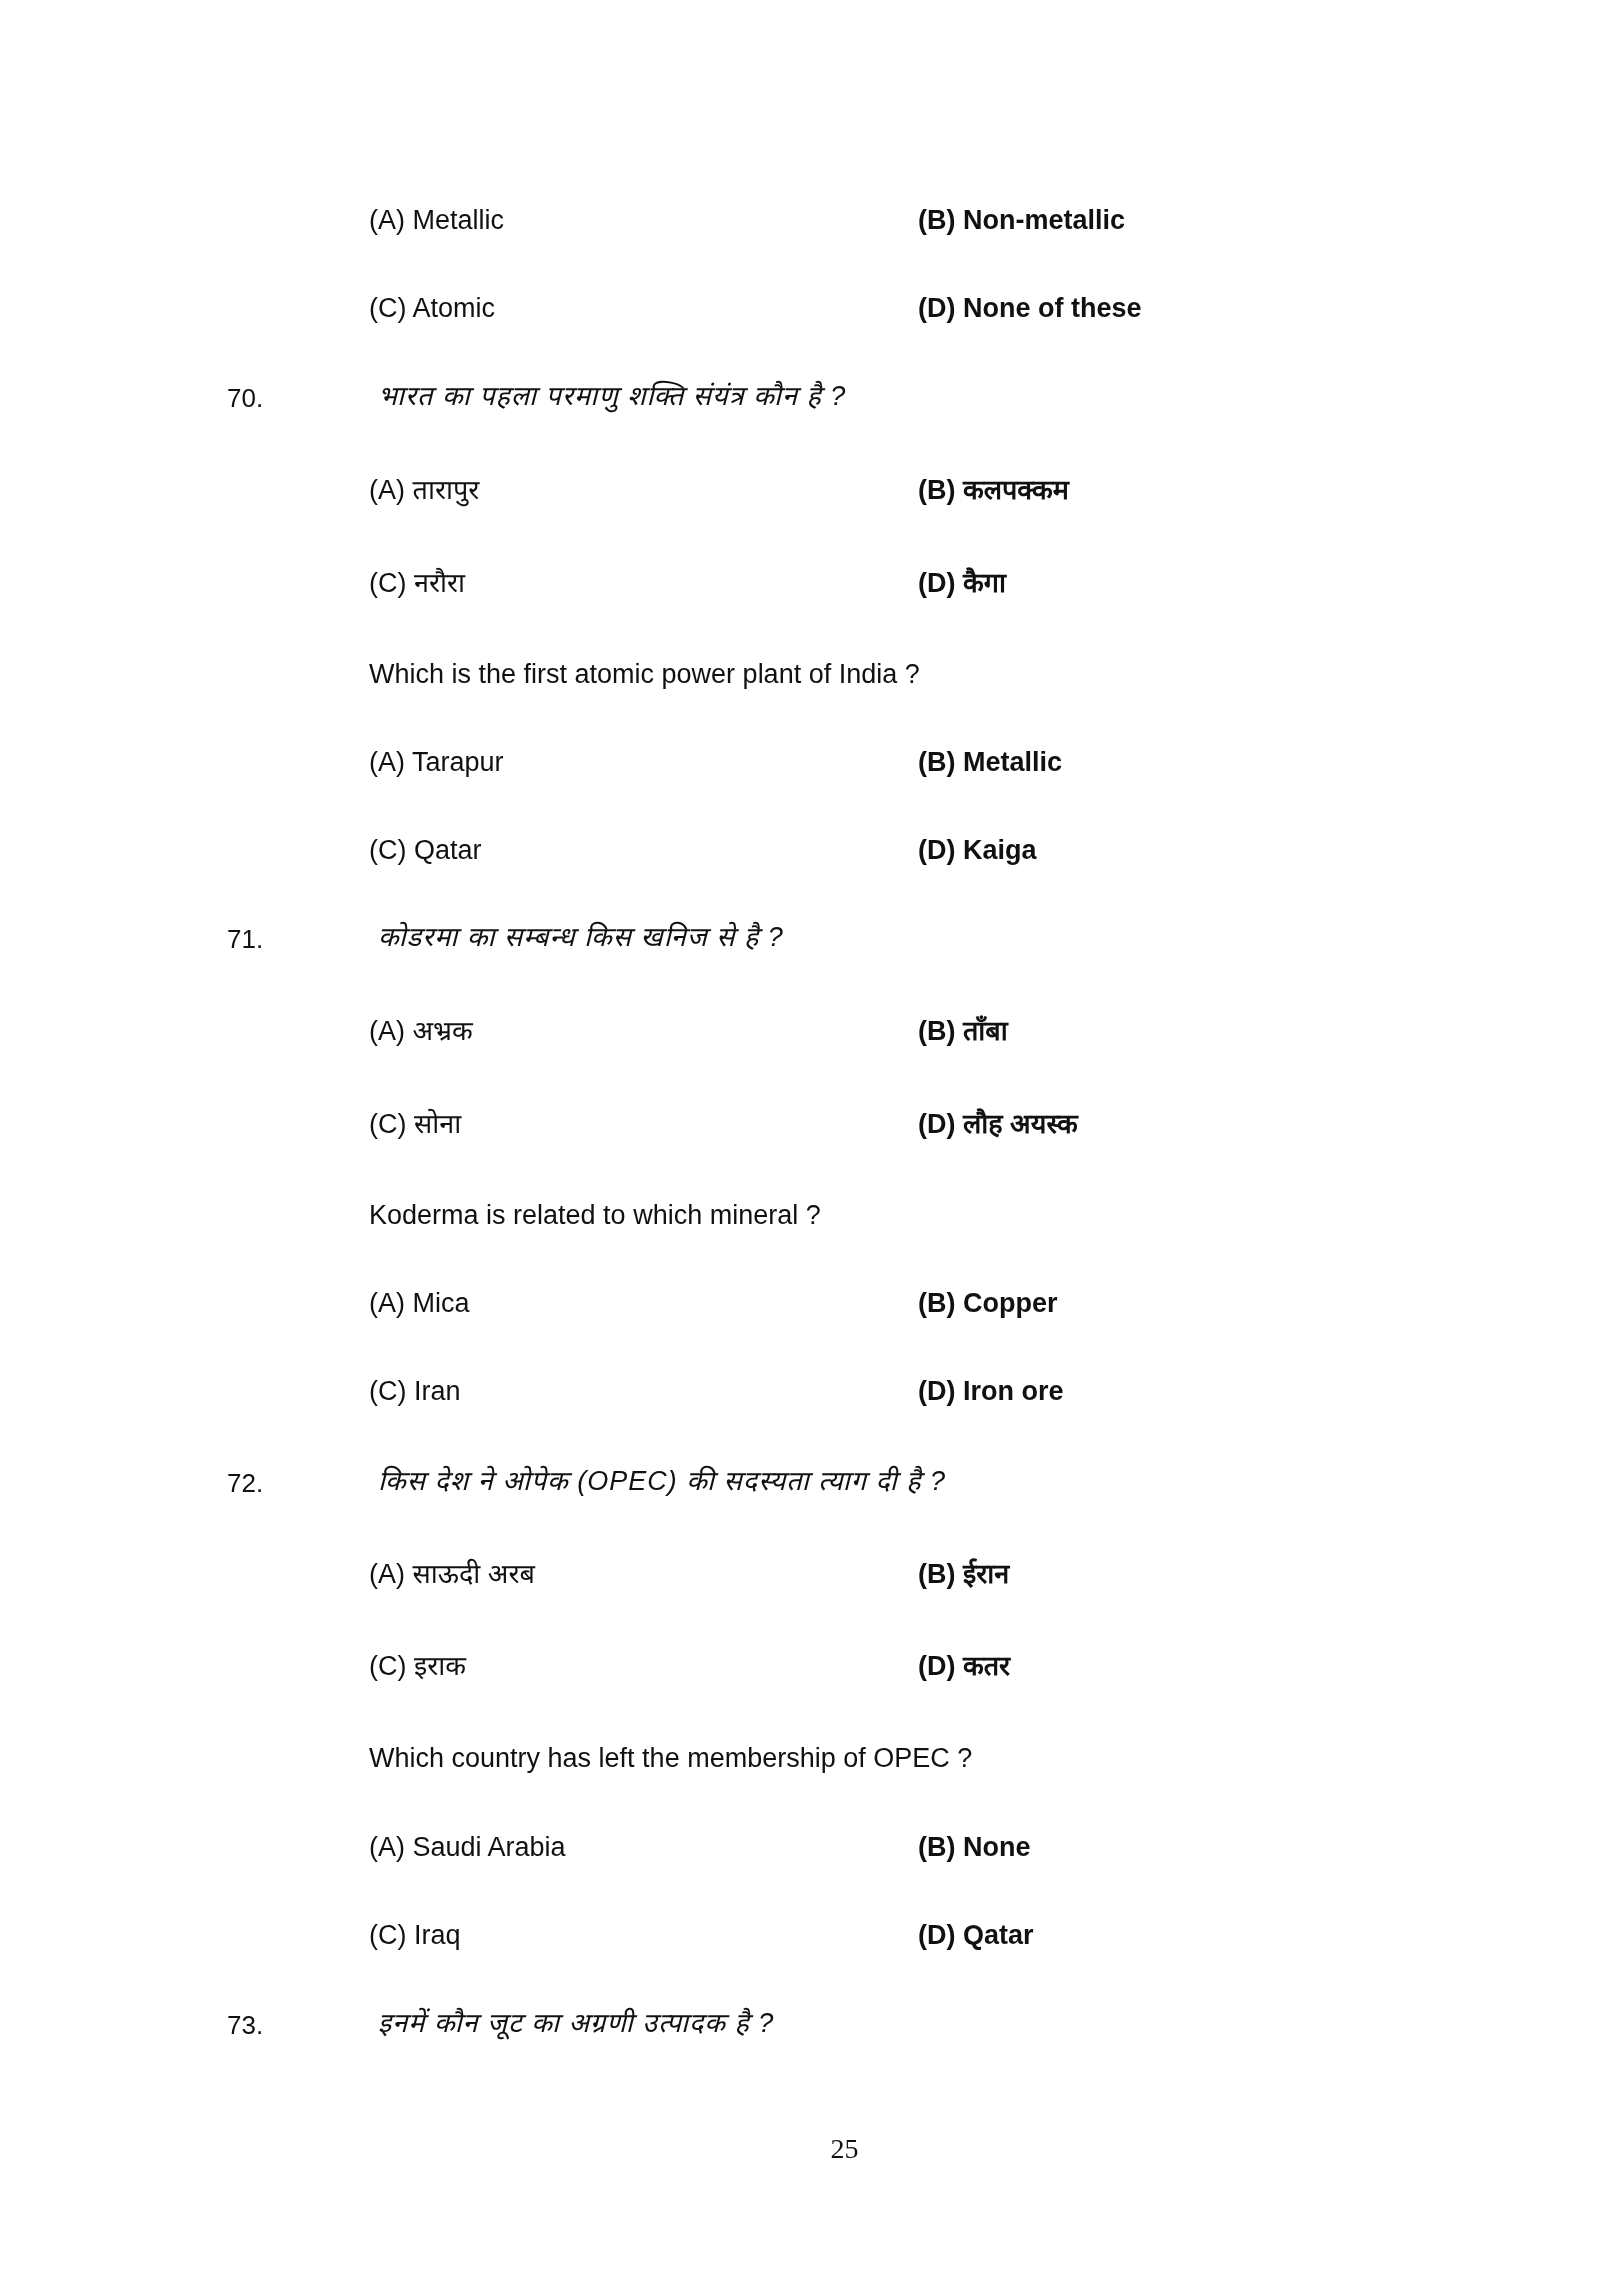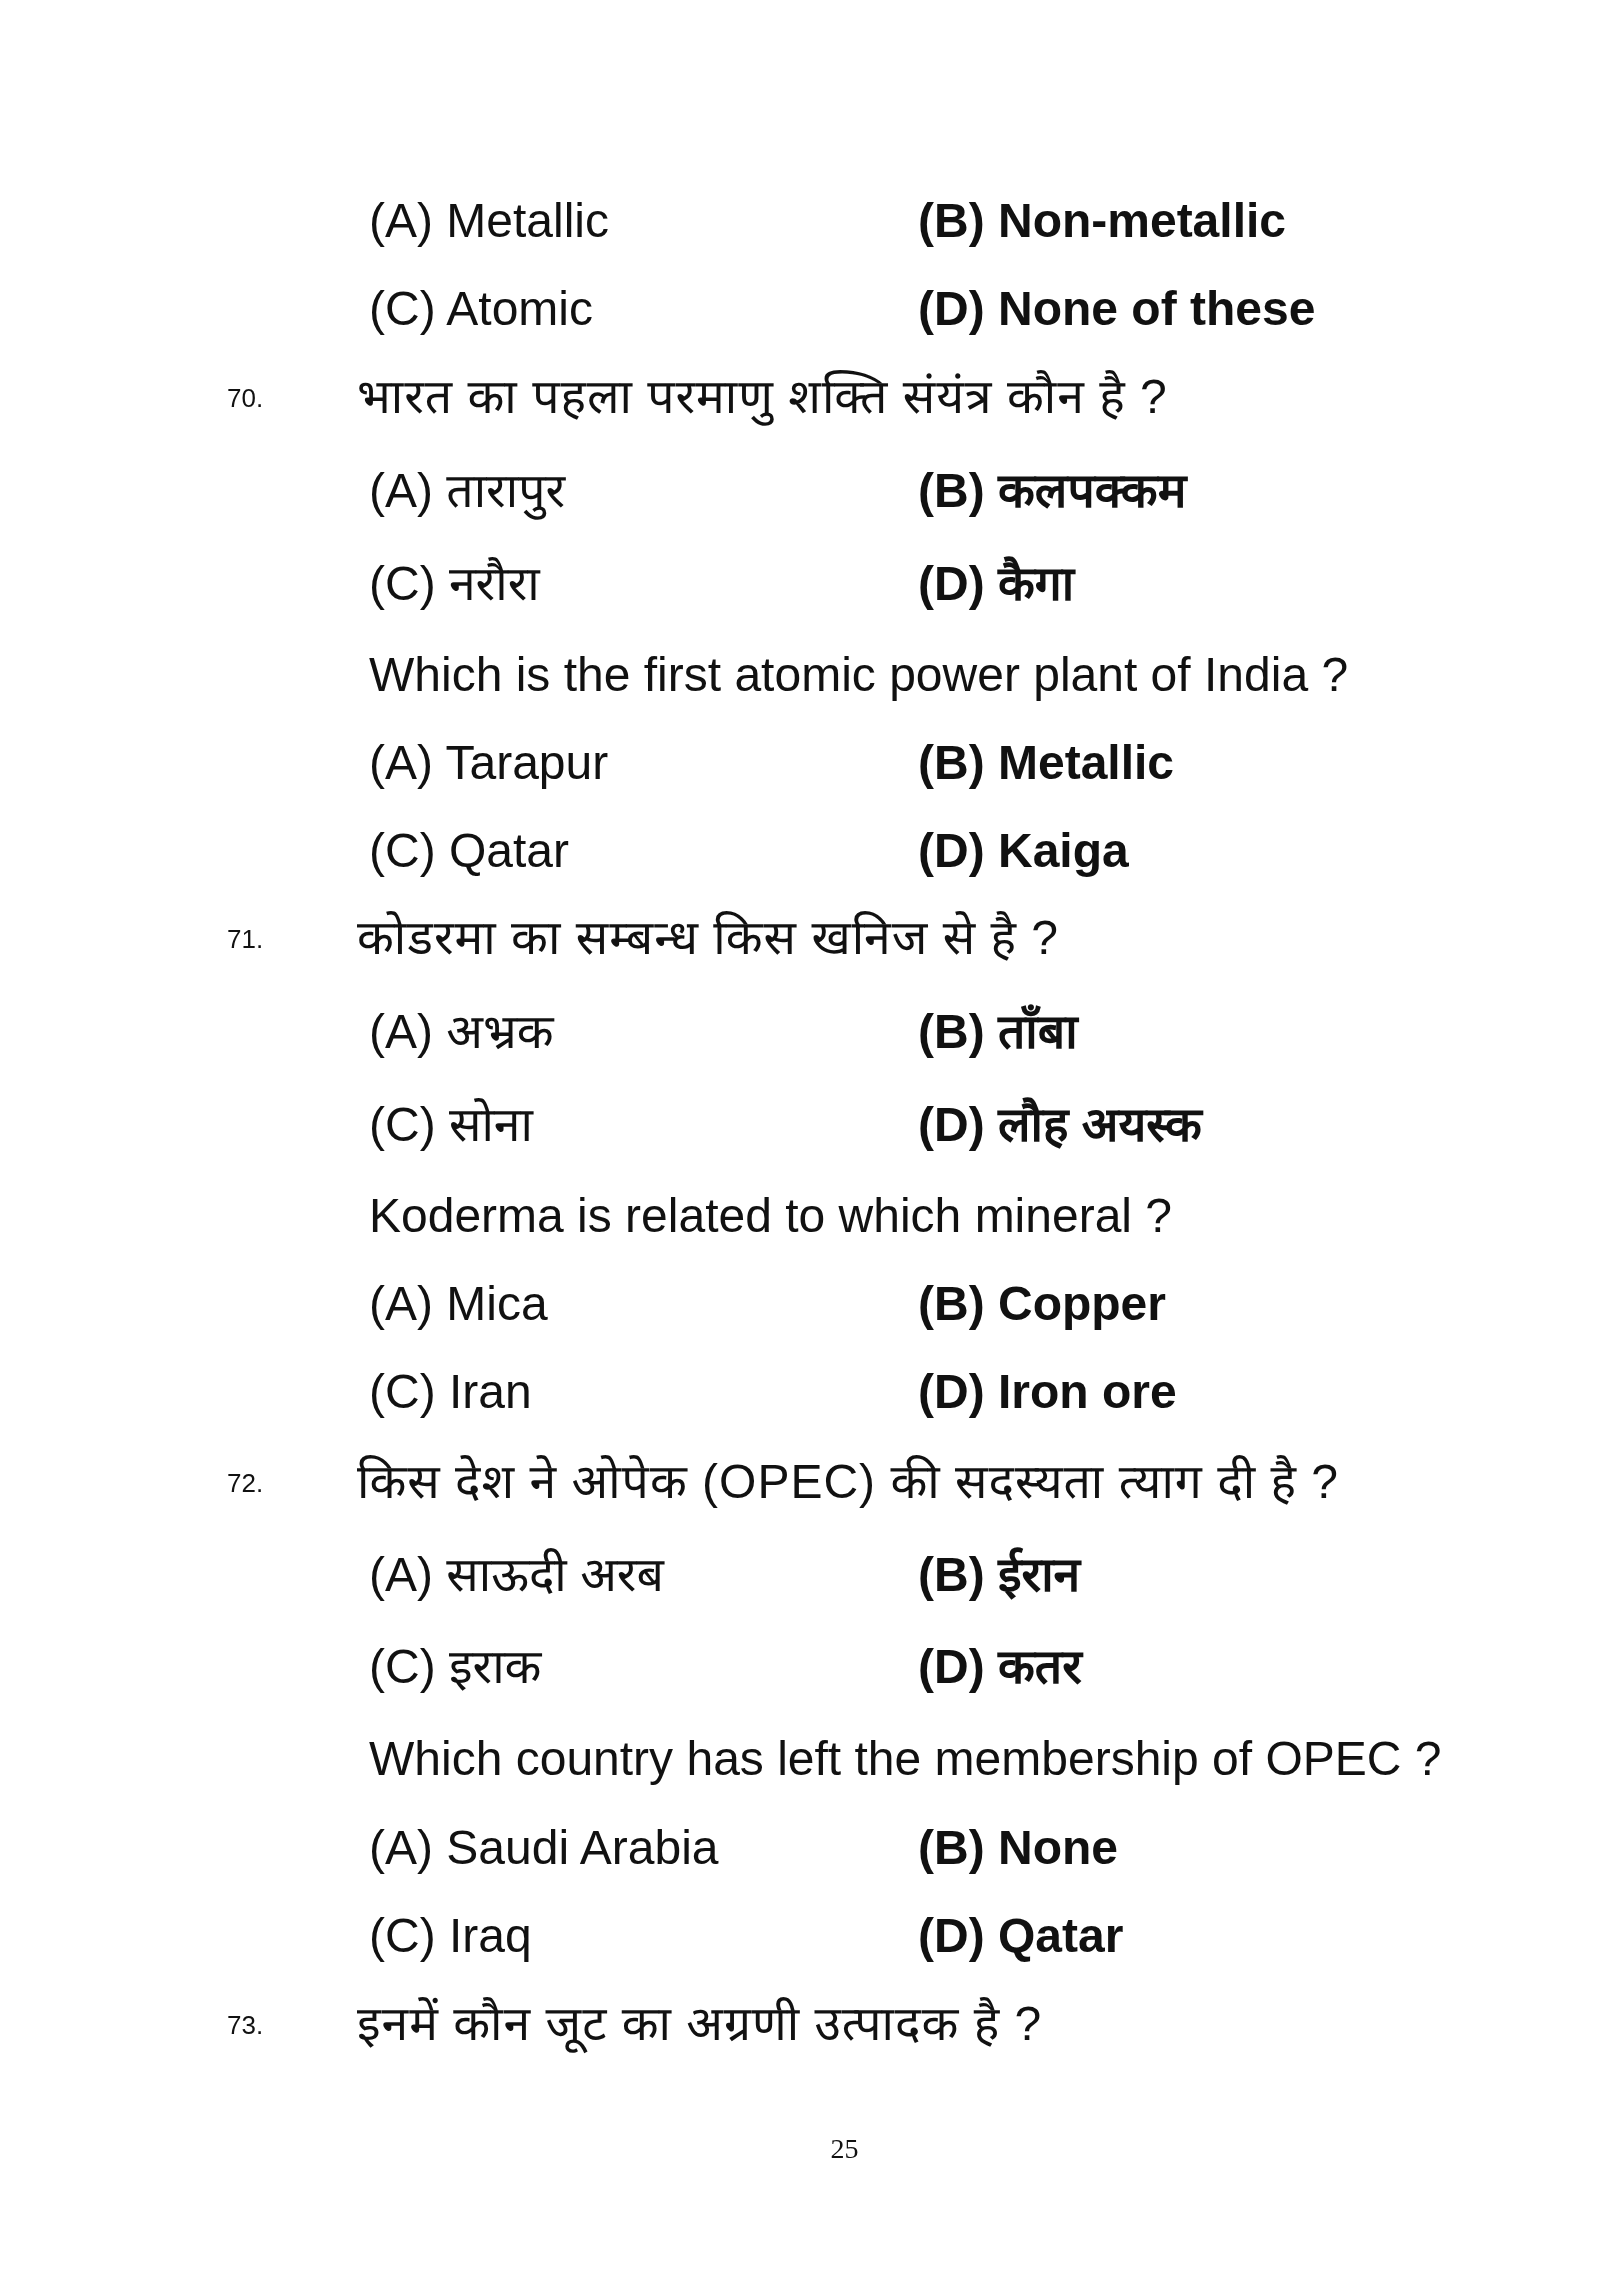--- a/index.html
+++ b/index.html
@@ -1,22 +1,22 @@
 <!DOCTYPE html>
 <html><head>
 <meta charset="utf-8">
 <style>
   html, body { margin:0; padding:0; background:#ffffff; }
   body { width:1621px; height:2293px; position:relative; overflow:hidden;
          font-family:"Liberation Sans", sans-serif; color:#111; }
-  .line { position:absolute; font-size:48px; line-height:47px; white-space:nowrap; }
+  .line { position:absolute; font-size:27px; line-height:47px; white-space:nowrap; }
   .num { position:absolute; font-size:26px; line-height:47px; left:227px; }
   .colA { left:369px; }
   .colB { left:918px;font-weight:bold; }
-  .q { left:357px; letter-spacing:1px; }
+  .q { left:378px; letter-spacing:1px;font-style:italic; }
   .page-num { position:absolute; left:0; width:1689px; text-align:center; top:2133px;
               font-family:"Liberation Serif", serif; font-size:28px; }
 </style>
 </head>
 <body>
 
 <div class="line colA" style="top:197px">(A) Metallic</div>
 <div class="line colB" style="top:197px">(B) Non-metallic</div>
 <div class="line colA" style="top:285px">(C) Atomic</div>
 <div class="line colB" style="top:285px">(D) None of these</div>

